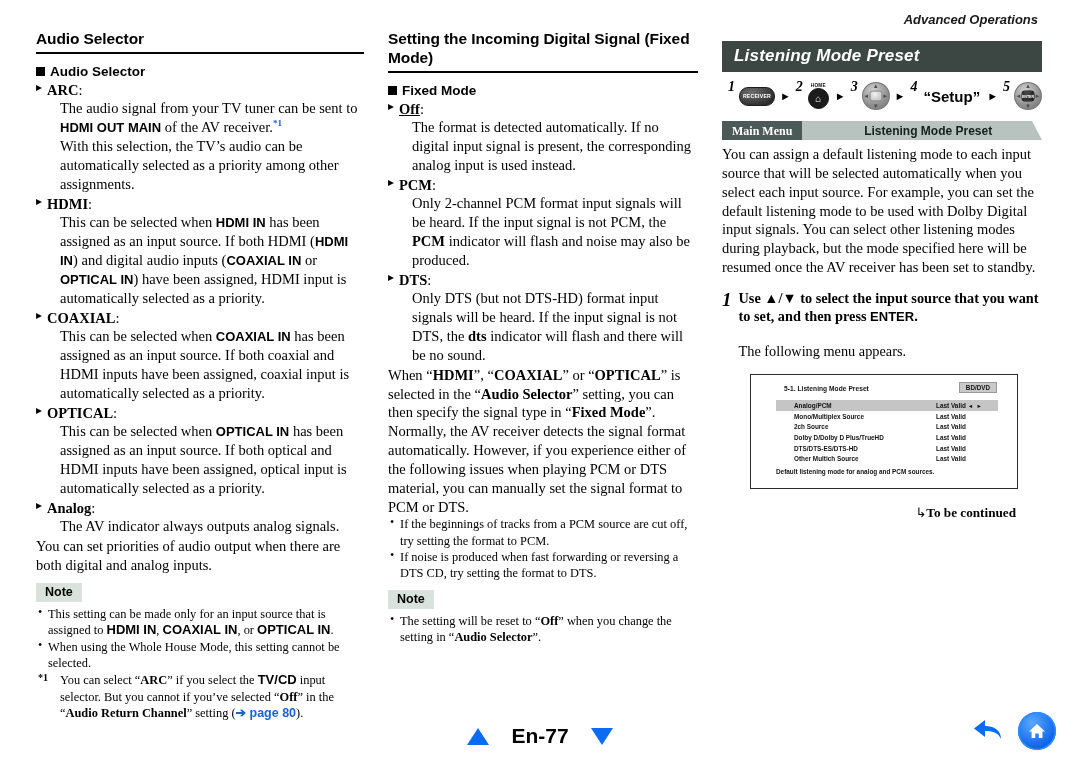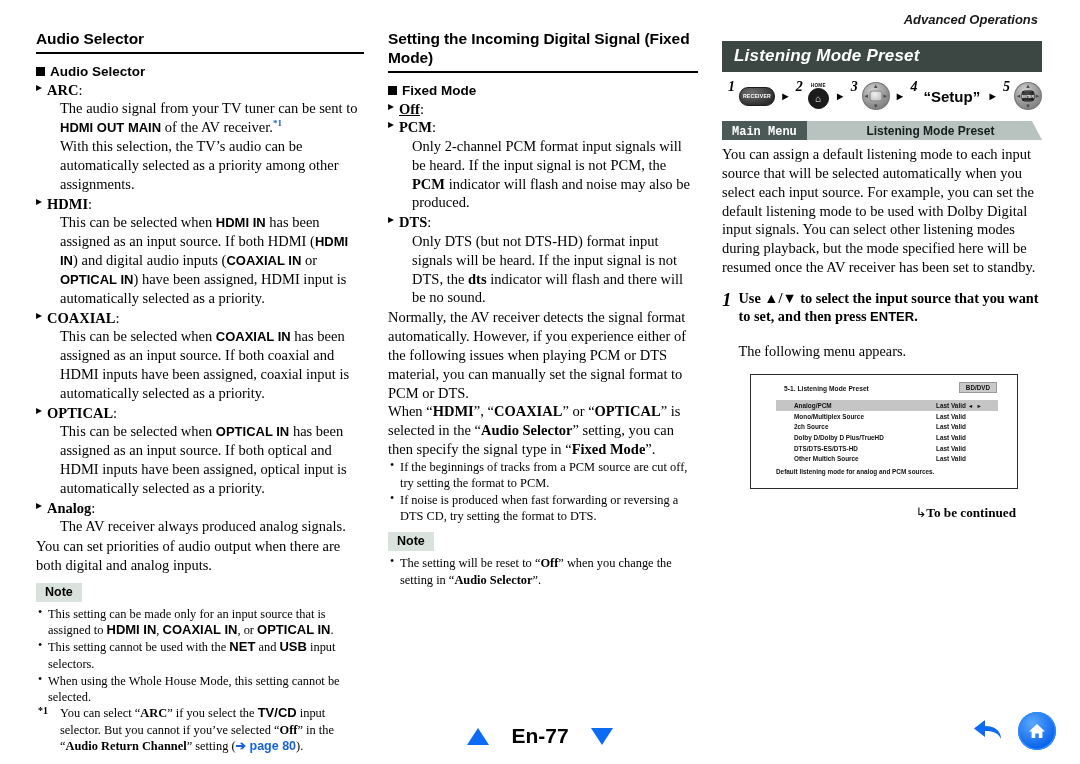--- a/index.html
+++ b/index.html
@@ -154,21 +154,21 @@
   .dpad .ar.up   { left:50%; top:0px;  transform:translateX(-50%); }
   .dpad .ar.dn   { left:50%; bottom:0px; transform:translateX(-50%); }
   .dpad .ar.lf   { left:0.5px; top:50%; transform:translateY(-50%); }
   .dpad .ar.rt   { right:0.5px; top:50%; transform:translateY(-50%); }
   .setup-word { font-size:15px; font-weight:bold; font-family:Liberation Sans, sans-serif; margin:0 2px; }
 
   
   .crumbs { display:flex; align-items:stretch; margin-top:10px; height:19px; }
   .crumb-a {
     background:#4c5a57; color:#fff;
-    font-family:Liberation Mono, monospace; font-weight:bold; font-size:12px;
+    font-family:Liberation Serif, serif; font-weight:bold; font-size:12px;
     padding:2px 10px 0 10px; display:flex; align-items:center;
     position:relative;
   }
   .crumb-a::after {
     content:""; position:absolute; right:-9px; top:0;
     border-left:9px solid #4c5a57;
     border-top:0 solid transparent;
     border-bottom:19px solid transparent;
   }
   .crumb-b {
@@ -283,52 +283,52 @@
     </div>
 
     
     <div class="term">OPTICAL<span class="plain">:</span></div>
     <div class="def">
       This can be selected when <span class="gb">OPTICAL IN</span> has been assigned as an input source. If both optical and HDMI inputs have been assigned, optical input is automatically selected as a priority.
     </div>
 
     
     <div class="term">Analog<span class="plain">:</span></div>
-    <div class="def">The AV receiver always produced analog signals.</div>
+    <div class="def">The AV indicator always outputs analog signals.</div>
 
     <div class="body-p">You can set priorities of audio output when there are both digital and analog inputs.</div>
 
     <div class="note-tag">Note</div>
     <ul class="bullets">
       <li>This setting can be made only for an input source that is assigned to <span class="gb">HDMI IN</span>, <span class="gb">COAXIAL IN</span>, or <span class="gb">OPTICAL IN</span>.</li>
-      <li>This setting cannot be used with the <span class="gb">NET</span> and <span class="gb">USB</span> input selectors.</li>
       <li>When using the Whole House Mode, this setting cannot be selected.</li>
       <li class="fn"><span class="fnmark">*1</span>You can select “<span class="sb">ARC</span>” if you select the <span class="gb">TV/CD</span> input selector. But you cannot if you’ve selected “<span class="sb">Off</span>” in the “<span class="sb">Audio Return Channel</span>” setting (<span class="lnk">➔ page 80</span>).</li>
     </ul>
   </div>
 
   <div class="col col-mid">
     <div class="sec-title">Setting the Incoming Digital Signal (Fixed Mode)</div>
     <div class="sec-rule"></div>
 
     <div class="sub-head">
       <span class="sq"></span>
       <span>Fixed Mode</span>
     </div>
 
     <div class="term"><span class="u">Off</span><span class="plain">:</span></div>
+    <div class="def">The format is detected automatically. If no digital input signal is present, the corresponding analog input is used instead.</div>
 
     <div class="term">PCM<span class="plain">:</span></div>
     <div class="def">Only 2-channel PCM format input signals will be heard. If the input signal is not PCM, the <span class="sb">PCM</span> indicator will flash and noise may also be produced.</div>
 
     <div class="term">DTS<span class="plain">:</span></div>
     <div class="def">Only DTS (but not DTS-HD) format input signals will be heard. If the input signal is not DTS, the <span class="sb">dts</span> indicator will flash and there will be no sound.</div>
 
+    <div class="body-p">When “<span class="sb">HDMI</span>”, “<span class="sb">COAXIAL</span>” or “<span class="sb">OPTICAL</span>” is selected in the “<span class="sb">Audio Selector</span>” setting, you can then specify the signal type in “<span class="sb">Fixed Mode</span>”.</div>
     <div class="body-p">Normally, the AV receiver detects the signal format automatically. However, if you experience either of the following issues when playing PCM or DTS material, you can manually set the signal format to PCM or DTS.</div>
-    <div class="body-p">When “<span class="sb">HDMI</span>”, “<span class="sb">COAXIAL</span>” or “<span class="sb">OPTICAL</span>” is selected in the “<span class="sb">Audio Selector</span>” setting, you can then specify the signal type in “<span class="sb">Fixed Mode</span>”.</div>
 
     <ul class="bullets mid-bullets">
       <li>If the beginnings of tracks from a PCM source are cut off, try setting the format to PCM.</li>
       <li>If noise is produced when fast forwarding or reversing a DTS CD, try setting the format to DTS.</li>
     </ul>
 
     <div class="note-tag">Note</div>
     <ul class="bullets mid-note">
       <li>The setting will be reset to “<span class="sb">Off</span>” when you change the setting in “<span class="sb">Audio Selector</span>”.</li>
     </ul>

